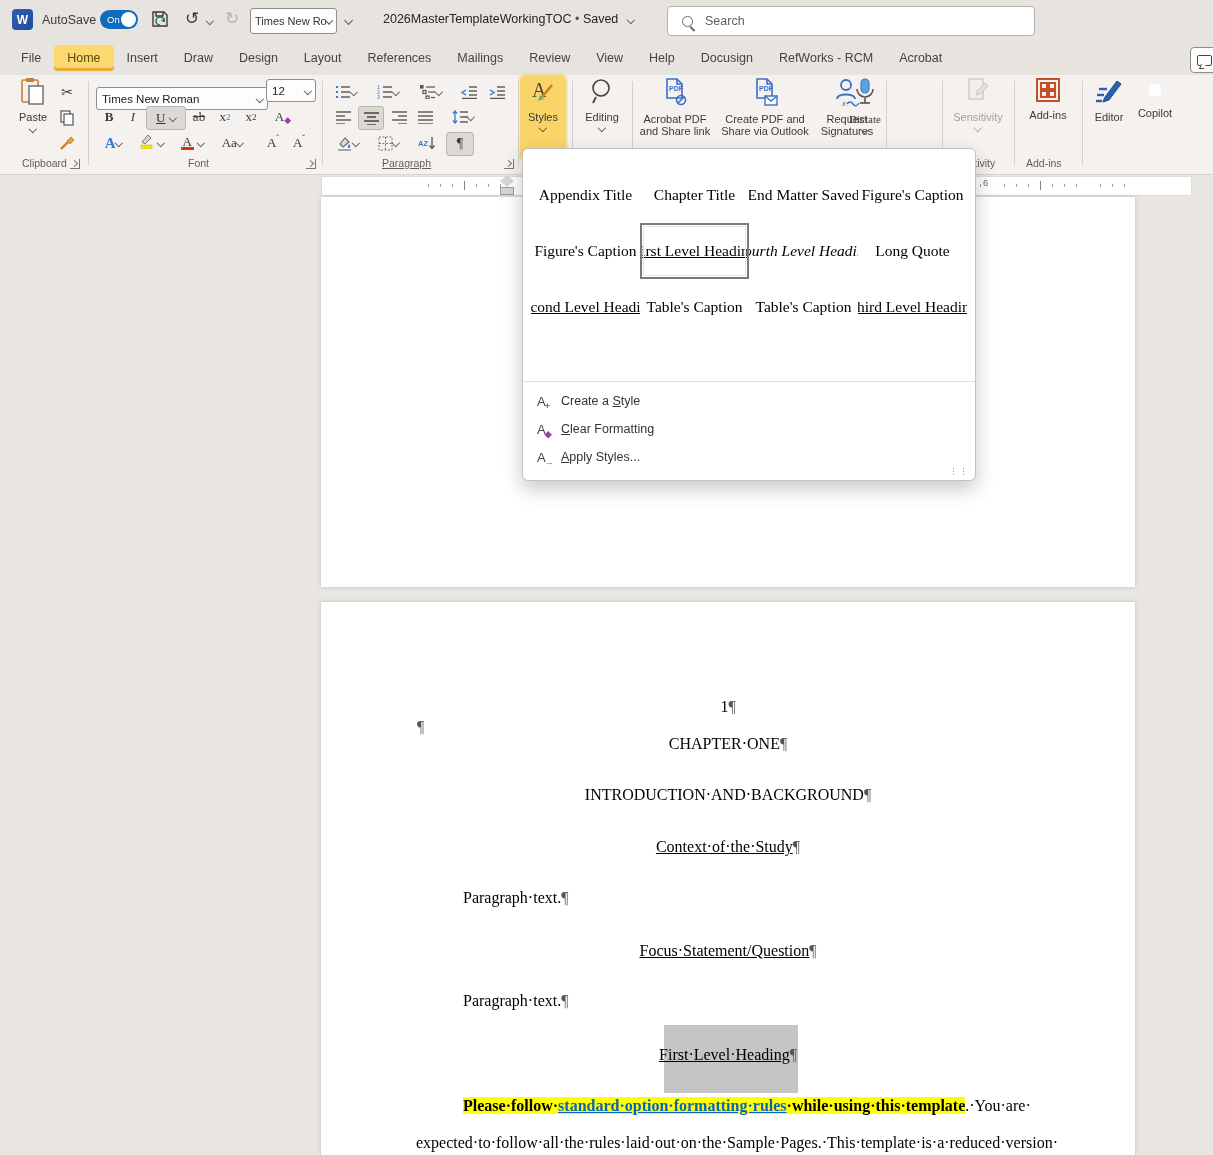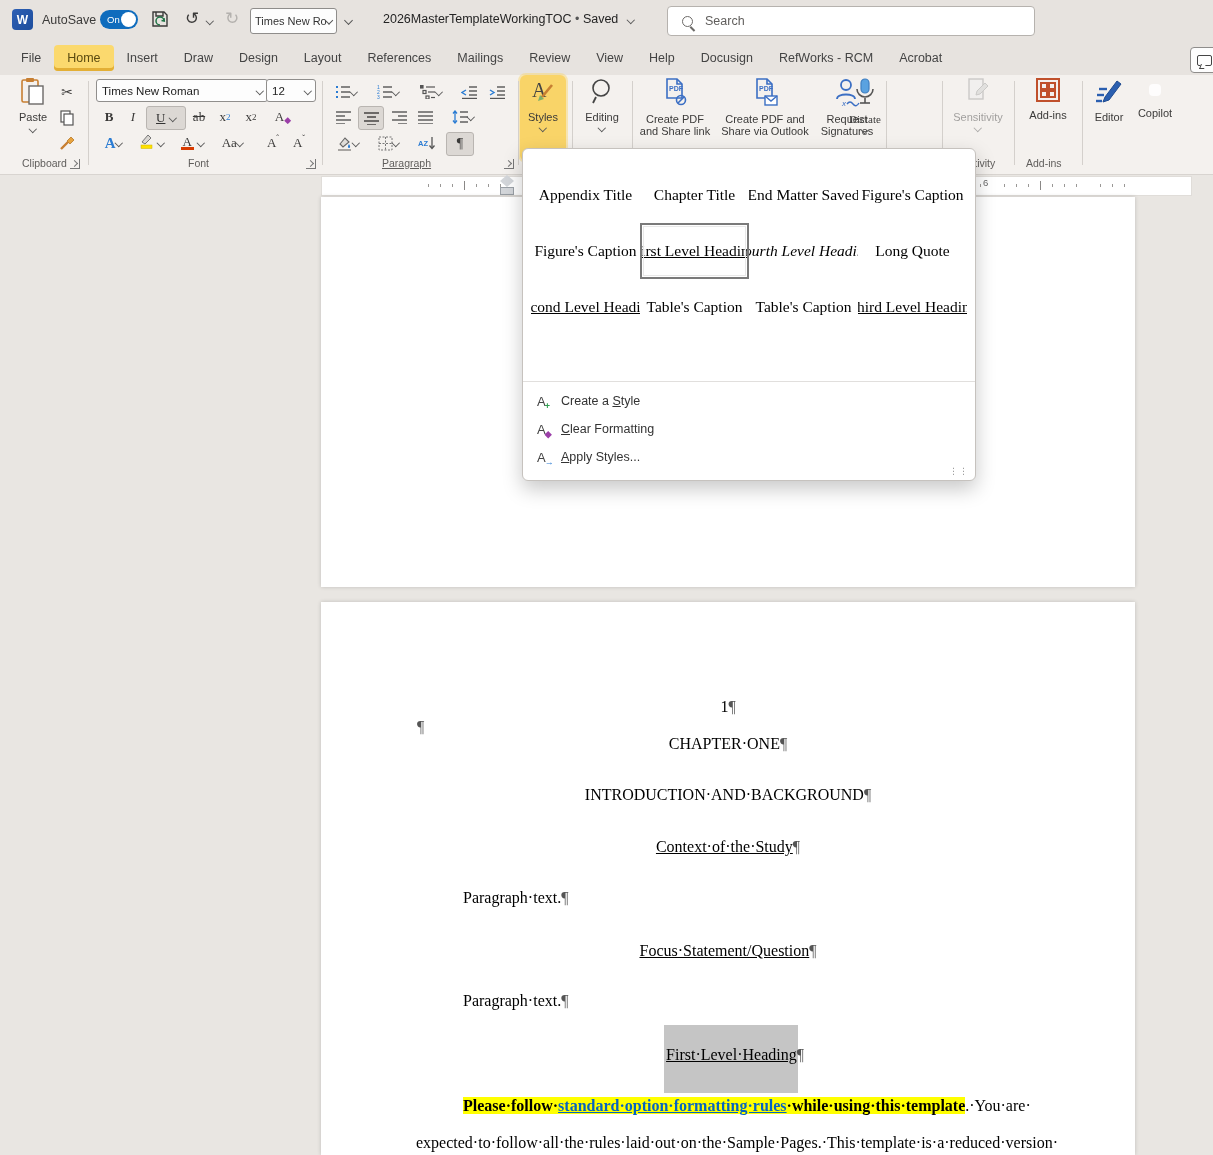--- a/index.html
+++ b/index.html
@@ -160,21 +160,21 @@
     <div class="smallbtn" style="left:56px;top:58px;">
       <svg width="16" height="16" viewBox="0 0 16 16">
           <path d="M2 13 L9 6" stroke="#c77f32" stroke-width="2.4"></path>
           <path d="M8 5 l4-4 3 3-4 4z" fill="#e8a33d" stroke="#b5782a" stroke-width=".8"></path>
         </svg>
     </div>
     <span class="grouplabel" style="left:22px;">Clipboard</span>
     <span class="launcher" style="left:70px;"></span>
     <div class="rb-divider" style="left:88px;"></div>
 
-    <div class="combo" style="left:96px;top:4px;width:160px;height:21px;text-align:right;">
+    <div class="combo" style="left:96px;top:12px;width:160px;height:21px;text-align:right;">
       <span>Times New Roman</span>
       <span class="chev sm"></span>
     </div>
     <div class="combo" style="left:266px;top:4px;width:38px;height:21px;">
       <span>12</span>
       <span class="chev sm"></span>
     </div>
     <div class="smallbtn serifb" style="left:98px;top:31px;font-weight:bold;">B</div>
     <div class="smallbtn serifb" style="left:122px;top:31px;font-style:italic;">I</div>
     <div class="sel" style="position:absolute;left:146px;top:31px;width:38px;height:22px;display:flex;align-items:center;justify-content:center;gap:5px;">
@@ -418,21 +418,21 @@
     <div class="bigbtn" style="left:638px;width:74px;">
       <span>
         <svg width="28" height="30" viewBox="0 0 28 30">
             <path d="M6 2 h10 l5 5 v14 H6z" fill="none" stroke="#3b6fc4" stroke-width="1.6"></path>
             <path d="M16 2 v5 h5" fill="none" stroke="#3b6fc4" stroke-width="1.6"></path>
             <text x="8" y="14" font-size="7" fill="#3b6fc4" font-weight="bold">PDF</text>
             <circle cx="20" cy="23" r="4.5" fill="none" stroke="#3b6fc4" stroke-width="1.6"></circle>
             <line x1="17" y1="26" x2="23" y2="20" stroke="#3b6fc4" stroke-width="1.6"></line>
           </svg>
       </span>
-      <span class="lbl"><span>Create PDF</span><br><span>and Share link</span></span>
+      <span class="lbl"><span>Acrobat PDF</span><br><span>and Share link</span></span>
     </div>
     <div class="bigbtn" style="left:714px;width:102px;">
       <span>
         <svg width="28" height="30" viewBox="0 0 28 30">
             <path d="M6 2 h10 l5 5 v14 H6z" fill="none" stroke="#3b6fc4" stroke-width="1.6"></path>
             <path d="M16 2 v5 h5" fill="none" stroke="#3b6fc4" stroke-width="1.6"></path>
             <text x="8" y="14" font-size="7" fill="#3b6fc4" font-weight="bold">PDF</text>
             <rect x="14" y="19" width="12" height="9" fill="#fff" stroke="#3b6fc4" stroke-width="1.4"></rect>
             <path d="M14 19 l6 5 6-5" fill="none" stroke="#3b6fc4" stroke-width="1.4"></path>
           </svg>
@@ -584,21 +584,21 @@
     <div class="page" style="top:405px;height:553px;">
       <div class="doc-line centered" style="top:96px;"><span>1</span><span class="pilcrow">¶</span></div>
       <div class="doc-line pilcrow" style="left:96px;top:116px;">¶</div>
       <div class="doc-line centered" style="top:133px;"><span>CHAPTER·ONE</span><span class="pilcrow">¶</span></div>
       <div class="doc-line centered" style="top:184px;"><span>INTRODUCTION·AND·BACKGROUND</span><span class="pilcrow">¶</span></div>
       <div class="doc-line centered" style="top:236px;"><span class="u-line">Context·of·the·Study</span><span class="pilcrow">¶</span></div>
       <div class="doc-line" style="left:142px;top:287px;"><span>Paragraph·text.</span><span class="pilcrow">¶</span></div>
       <div class="doc-line centered" style="top:340px;"><span class="u-line">Focus·Statement/Question</span><span class="pilcrow">¶</span></div>
       <div class="doc-line" style="left:142px;top:390px;"><span>Paragraph·text.</span><span class="pilcrow">¶</span></div>
       <div class="gray-sel" style="left:343px;top:423px;width:134px;height:68px;"></div>
-      <div class="doc-line centered" style="top:444px;padding-left:7px;"><span class="u-line">First·Level·Heading</span><span class="pilcrow">¶</span></div>
+      <div class="doc-line centered" style="top:444px;"><span class="u-line">First·Level·Heading</span><span class="pilcrow">¶</span></div>
       <div class="doc-line" style="left:142px;top:495px;">
         <span class="hl">Please·follow·</span><span class="hl doc-link">standard·option·formatting·rules</span><span class="hl">·while·using·this·template</span><span>.·You·are·</span>
       </div>
       <div class="doc-line" style="left:95px;top:532px;"><span>expected·to·follow·all·the·rules·laid·out·on·the·Sample·Pages.·This·template·is·a·reduced·version·</span></div>
     </div>
 
   </div>
 
   <div class="styles-dd">
     <div class="gallery" id="gallery">

